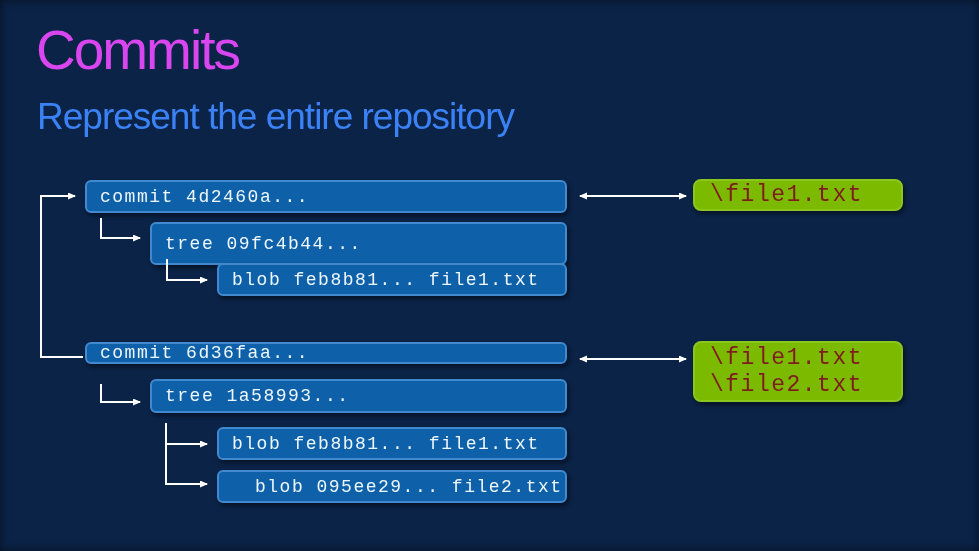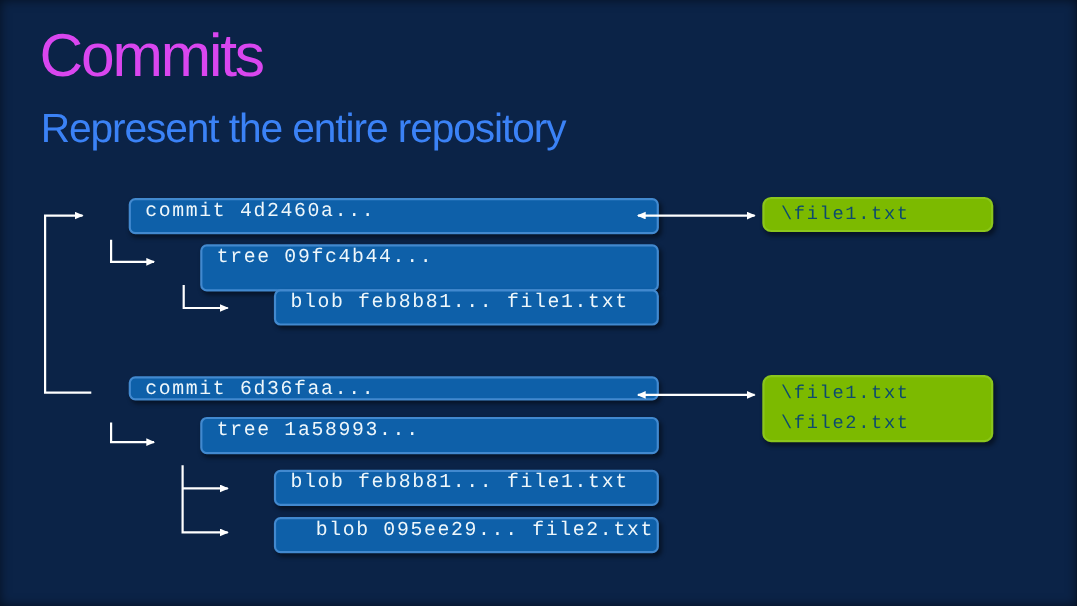--- a/index.html
+++ b/index.html
@@ -21,38 +21,37 @@
     font-size: 37px; font-weight: 300; letter-spacing: -1px;
     color: #3b82f6;
   }
   .node {
     position: absolute;
     background: #0e60a9;
     border: 2px solid #4289cf;
     border-radius: 6px;
     box-sizing: border-box;
     box-shadow: 2px 3px 4px rgba(0,0,0,0.45);
-    display: flex; 
+    display: flex; align-items: center;
     color: #eef7fb;
     font-family: "Liberation Mono", monospace;
     font-size: 18px; letter-spacing: 1.5px;
     padding-left: 13px;
     white-space: pre;
-    margin-left: 32px;
   }
   .snapshot {
     position: absolute;
     background: #7cba00;
     border: 2px solid #8bc61c;
     border-radius: 8px;
     box-sizing: border-box;
     box-shadow: 2px 3px 4px rgba(0,0,0,0.45);
-    color: #0c4a6e;
+    color: #7f1d1d;
     font-family: "Liberation Mono", monospace;
-    font-size: 17px; letter-spacing: 1.5px;
+    font-size: 23px; letter-spacing: 1.5px;
     padding: 2px 10px 2px 15px;
     white-space: pre;
     display: flex; flex-direction: column; justify-content: center;
   }
   .snapshot .line { line-height: 27px; }
   .connectors {
     position: absolute; left: 0; top: 0;
     pointer-events: none;
   }
 </style>

